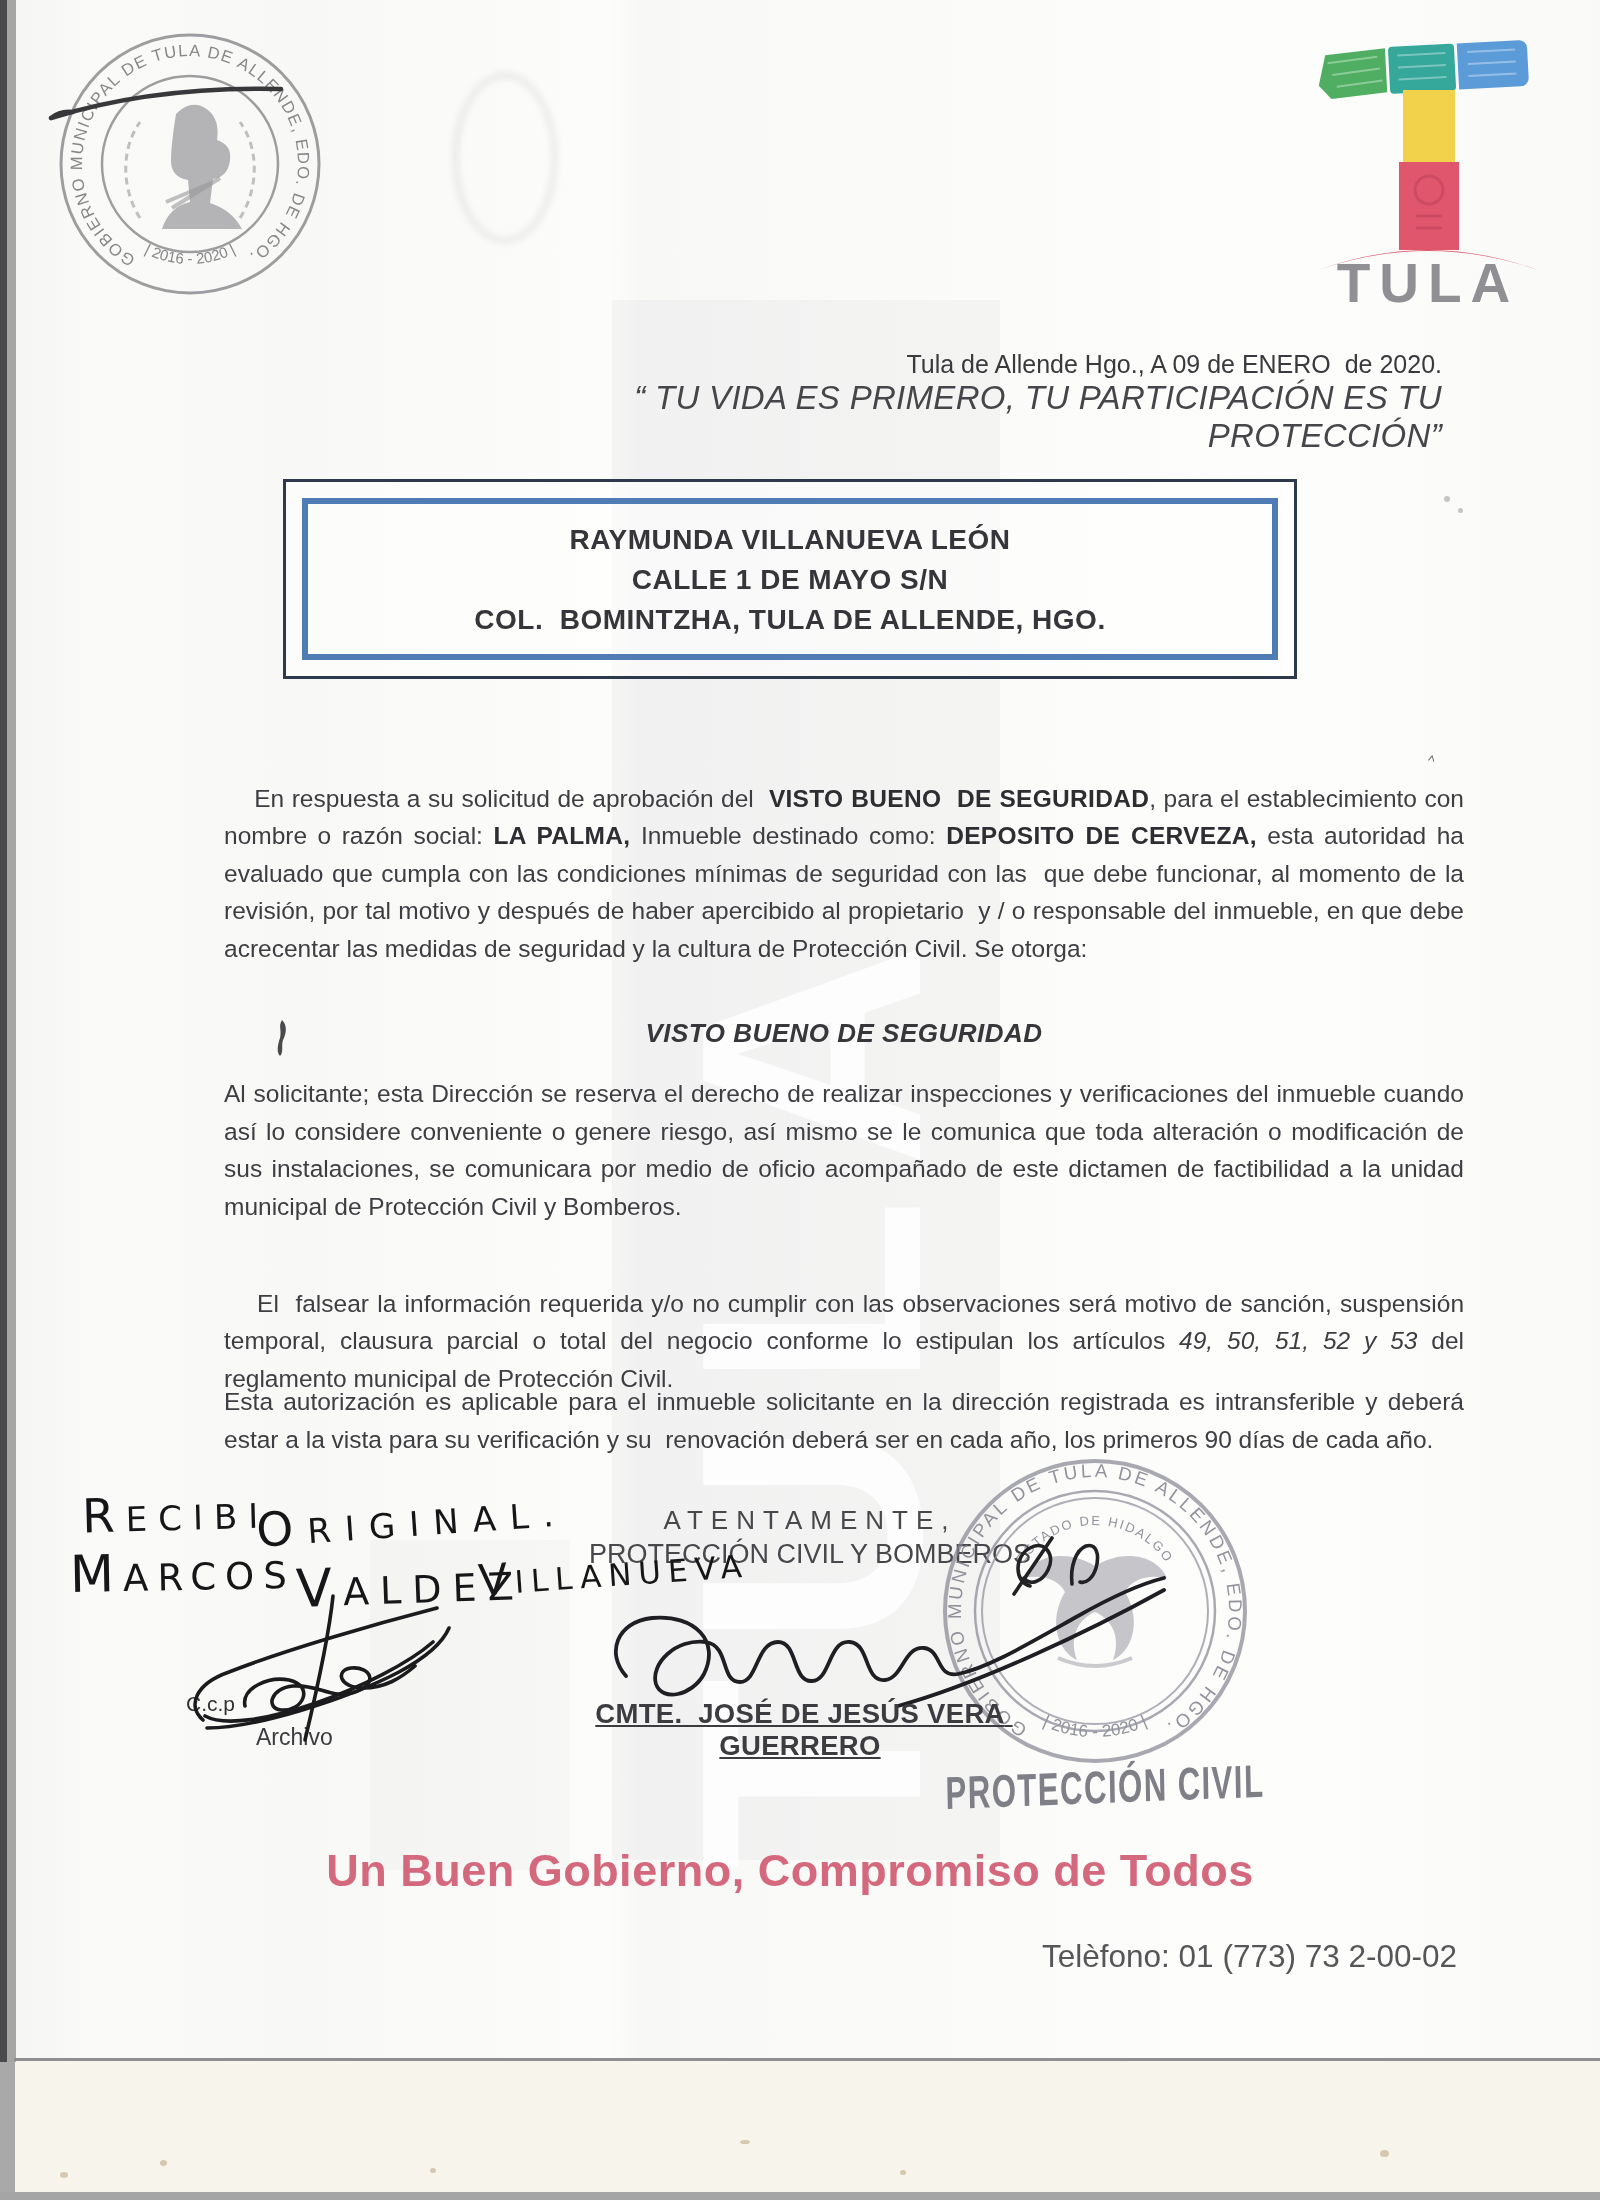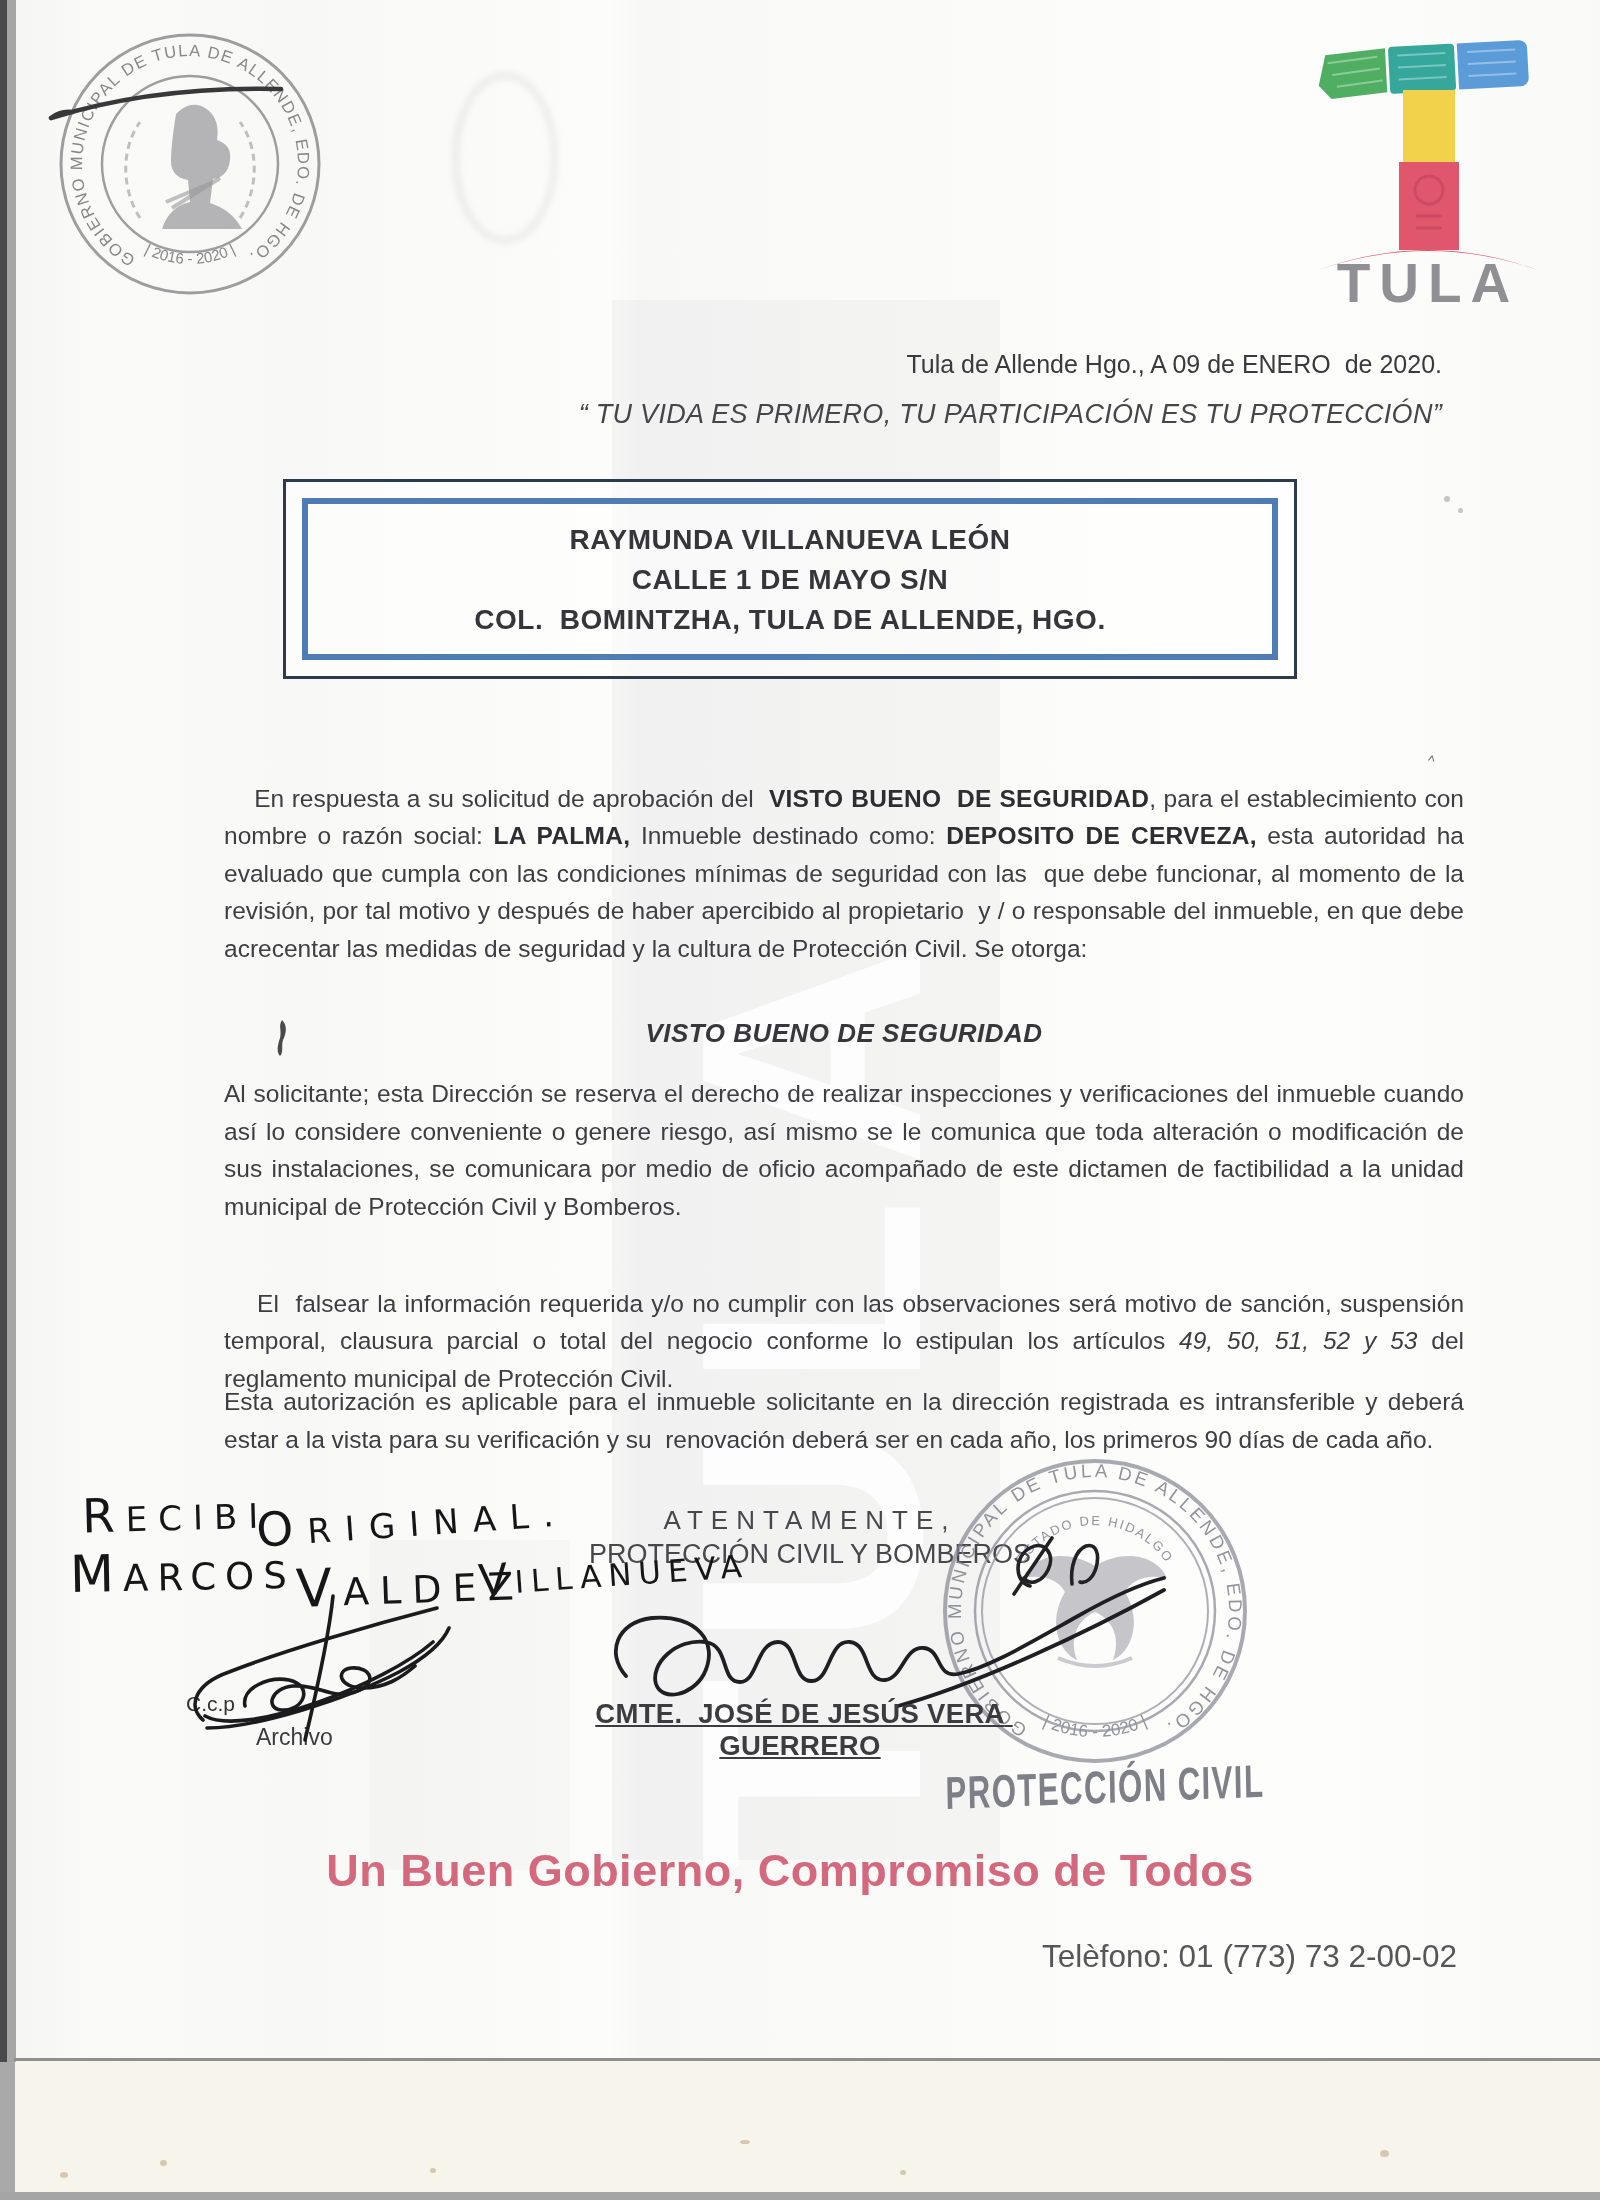--- a/index.html
+++ b/index.html
@@ -27,21 +27,21 @@
     font-size:315px;font-weight:bold;letter-spacing:30px;
     color:rgba(255,255,255,.82);user-select:none;
   }
   .wm-patch{position:absolute;background:rgba(80,80,100,.03);z-index:1;}
   
   .seal-svg{position:absolute;left:48px;top:22px;z-index:2;}
   .penstroke-svg{position:absolute;left:45px;top:80px;z-index:3;}
   .logo-svg{position:absolute;left:1312px;top:38px;z-index:2;}
   .dateblock{position:absolute;left:400px;top:350px;width:1042px;text-align:right;z-index:2;}
   .date-line{font-size:25px;color:#3a3a3e;}
-  .motto{font-size:27px;font-style:italic;color:#45454a;margin-top:20px;letter-spacing:.3px;}
+  .motto{font-size:33px;font-style:italic;color:#45454a;margin-top:0;letter-spacing:.3px;}
   
   .rbox{position:absolute;left:283px;top:479px;width:976px;border:3px solid #2d3a4c;padding:16px;background:rgba(255,255,255,.55);z-index:2;}
   .rbox-inner{border:6px solid #4f7cb5;padding:16px 8px 14px 8px;}
   .rbox-line{font-size:28px;font-weight:bold;line-height:40px;text-align:center;color:#35353a;letter-spacing:.5px;}
   
   .par{position:absolute;left:224px;width:1240px;font-size:24.5px;line-height:37.5px;text-align:justify;color:#3d3d42;z-index:2;}
   .par b{color:#2d2d32;letter-spacing:.3px;}
   .heading{position:absolute;left:224px;width:1240px;text-align:center;font-size:26px;font-weight:bold;font-style:italic;color:#36363b;letter-spacing:.5px;z-index:2;}
   .inkblot-svg{position:absolute;left:272px;top:1018px;z-index:3;}
   .tickmark{position:absolute;left:1430px;top:738px;font-size:18px;color:#6a6a6e;z-index:2;transform:rotate(12deg);}

